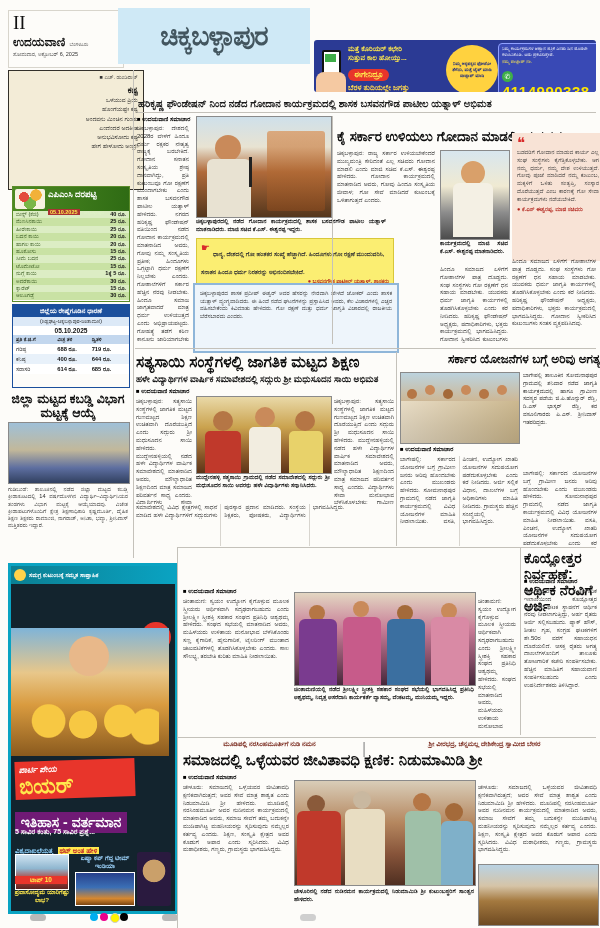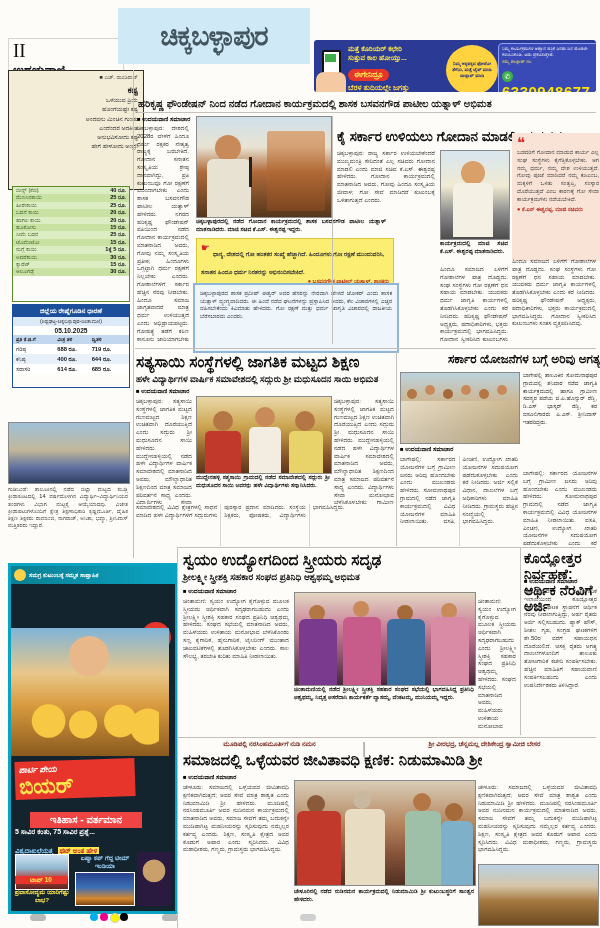--- a/index.html
+++ b/index.html
@@ -37,21 +37,21 @@
   .quote-pink{background:#f8e3d6;padding:4px 5px;}
   .box-blue{border:2px solid #8fb6d9;background:#eef5fb;padding:3px 5px;}
   .table-cell{overflow:hidden;white-space:nowrap;}
   .dot{border-radius:50%;}
 </style>
 </head>
 <body>
 
 <div class="page">
 
-  <div class="abs" style="left:8px;top:10px;width:106px;height:52px;border:1px solid #d8d5cc;padding:2px 4px;margin-top:28px;">
+  <div class="abs" style="left:8px;top:10px;width:106px;height:52px;border:1px solid #d8d5cc;padding:2px 4px;">
     <div style="font-family:'Liberation Serif',serif;font-size:19px;line-height:1;">II</div>
     <span style="font-size:12px;font-weight:bold;">ಉದಯವಾಣಿ</span>
     <span style="font-size:5px;color:#444;">ಬೆಂಗಳೂರು</span>
     <div style="font-size:5.5px;color:#333;margin-top:1px;">ಸೋಮವಾರ, ಅಕ್ಟೋಬರ್ 6, 2025</div>
   </div>
 
   <div class="abs c" style="left:118px;top:8px;width:192px;height:56px;background:#cfe9f6;display:flex;align-items:center;justify-content:center;">
     <span style="font-size:27px;font-weight:bold;color:#43565f;letter-spacing:-1px;">ಚಿಕ್ಕಬಳ್ಳಾಪುರ</span>
   </div>
 
@@ -68,39 +68,47 @@
       <div style="font-size:7.5px;font-weight:bold;color:#ffd84d;margin-top:2px;">ಬೆರಳ ತುದಿಯಲ್ಲೇ ಜಗತ್ತು</div>
     </div>
     <div class="abs c" style="left:132px;top:5px;width:48px;height:46px;background:#ffd23f;border-radius:50%;display:flex;align-items:center;justify-content:center;padding:2px;">
       <span style="font-size:4.6px;font-weight:bold;color:#1b2a80;line-height:1.3;">ನಿಮ್ಮ ಅಕ್ಕಪಕ್ಕದ ಫೋಟೋ ತೆಗೆದು, ಮತ್ತೆ ಟೈಪ್ ಮಾಡಿ ವಾಟ್ಸಾಪ್ ಮಾಡಿ</span>
     </div>
     <div class="abs" style="left:184px;top:3px;width:94px;height:50px;background:#3949b5;border:1px solid #8fa0ff;border-radius:4px;padding:2px 3px;">
       <div style="font-size:4.6px;color:#fff;line-height:1.3;">ನಿಮ್ಮ ಕಾರ್ಯಕ್ರಮಗಳ ಆಹ್ವಾನ ಪತ್ರಿಕೆ ಎರಡು ದಿನ ಮೊದಲೇ ಕಳುಹಿಸಿಕೊಡಿ. ಅದು ಪ್ರಕಟಿಸುತ್ತೇವೆ.</div>
       <div style="font-size:4.6px;color:#ffe94d;margin-top:1px;">ನಮ್ಮ ವಾಟ್ಸಾಪ್ ನಂ.</div>
       <div style="margin-top:1px;">
         <span style="display:inline-block;width:11px;height:11px;border-radius:50%;background:#3fae49;color:#fff;font-size:7px;text-align:center;line-height:11px;">✆</span>
-        <span style="font-size:15px;font-weight:bold;color:#ffe600;letter-spacing:0.5px;">6330948677</span>
+        <span style="font-size:15px;font-weight:bold;color:#ffe600;letter-spacing:0.5px;">4114990338</span>
       </div>
     </div>
   </div>
 
   <div class="abs" style="left:8px;top:70px;width:124px;height:112px;background:#f3ecd7;border:1px solid #33302a;padding:3px 5px;">
     <div class="r" style="font-size:5.5px;color:#333;">■ ಎಚ್. ಡುಂಡಿರಾಜ್</div>
     <div class="r b" style="font-size:8.5px;margin-top:4px;">ಕಷ್ಟ</div>
     <div class="r" style="font-size:6px;line-height:1.55;color:#222;">
       <div>ಒಳೆಯುವ ಪ್ರಿಯೆ</div>
       <div>ಹೊಂಗೆಯಷ್ಟೇ ಕಷ್ಟ</div>
       <div>ಅಂದವನು ಮಿಂಚಿನ ಗುಂಡು</div>
       <div>ಎಂದೆಂದರೆ ಅದಕಿಂತ</div>
       <div>ಅನುಭವಿಸೋದು ಕಷ್ಟ</div>
       <div>ಹೇಗೆ ಹೇಳೋದು ಅಂದ್ರೆ!</div>
     </div>
   </div>
 
   <div class="abs" style="left:12px;top:186px;width:116px;height:114px;border:1px solid #5b8c2a;overflow:hidden;">
+    <div style="height:24px;background:linear-gradient(90deg,#4c8a22,#2f6b14);position:relative;">
+      <div class="abs" style="left:2px;top:2px;width:30px;height:20px;background:radial-gradient(circle at 30% 40%,#e34b3c 20%,transparent 21%),radial-gradient(circle at 70% 30%,#f2b13a 22%,transparent 23%),radial-gradient(circle at 50% 70%,#7ab648 30%,transparent 31%),#f7f2e2;border-radius:2px;"></div>
+      <div style="margin-left:35px;font-size:8.5px;font-weight:bold;color:#fff;padding-top:2px;">ಎಪಿಎಂಸಿ ದರಪಟ್ಟಿ</div>
+      <div style="margin-left:35px;">
+        <span style="font-size:5.5px;font-weight:bold;color:#ffe94d;background:#a33;padding:0 2px;">05.10.2025</span>
+        <span style="font-size:4.8px;color:#dff2c8;">ಚಿಕ್ಕಬಳ್ಳಾಪುರ</span>
+      </div>
+    </div>
     <div>
       <div style="display:flex;justify-content:space-between;background:#dcedc4;padding:0 3px;height:7.4px;">
           <span class="table-cell" style="font-size:5.6px;color:#2d5016;">ಬೀನ್ಸ್ (ಕೆಜಿ)</span>
           <span class="table-cell b" style="font-size:5.6px;">40 ರೂ.</span>
         </div>
       <div style="display:flex;justify-content:space-between;background:#c9e2a4;padding:0 3px;height:7.4px;">
           <span class="table-cell" style="font-size:5.6px;color:#2d5016;">ಮೆಣಸಿನಕಾಯಿ</span>
           <span class="table-cell b" style="font-size:5.6px;">25 ರೂ.</span>
         </div>
       <div style="display:flex;justify-content:space-between;background:#dcedc4;padding:0 3px;height:7.4px;">
@@ -165,38 +173,39 @@
       <span style="flex:1;font-size:5.8px;font-weight:bold;">400 ರೂ.</span>
       <span style="flex:1;font-size:5.8px;font-weight:bold;">644 ರೂ.</span>
     </div>
     <div style="display:flex;padding:1.5px 3px;background:#fff;">
       <span style="flex:1.2;font-size:5.8px;">ಸರಾಸರಿ</span>
       <span style="flex:1;font-size:5.8px;font-weight:bold;">614 ರೂ.</span>
       <span style="flex:1;font-size:5.8px;font-weight:bold;">685 ರೂ.</span>
     </div>
   </div>
 
+  <div class="abs c head-m" style="left:4px;top:392px;width:128px;font-size:12.5px;">ಜಿಲ್ಲಾ ಮಟ್ಟದ ಕಬಡ್ಡಿ ವಿಭಾಗ ಮಟ್ಟಕ್ಕೆ ಆಯ್ಕೆ</div>
   <div class="abs photo ph-kabaddi" style="left:8px;top:422px;width:120px;height:60px;"></div>
   <div class="abs j tiny" style="left:8px;top:486px;width:120px;height:72px;overflow:hidden;font-size:5.6px;">ಗುಡಿಬಂಡೆ: ತಾಲೂಕಿನಲ್ಲಿ ನಡೆದ ಜಿಲ್ಲಾ ಮಟ್ಟದ ಕಬಡ್ಡಿ ಕ್ರೀಡಾಕೂಟದಲ್ಲಿ 14 ವರ್ಷದೊಳಗಿನ ವಿದ್ಯಾರ್ಥಿ–ವಿದ್ಯಾರ್ಥಿನಿಯರ ತಂಡಗಳು ವಿಭಾಗ ಮಟ್ಟಕ್ಕೆ ಆಯ್ಕೆಯಾದವು. ವಿಜೇತ ಕ್ರೀಡಾಪಟುಗಳೊಂದಿಗೆ ಕ್ಷೇತ್ರ ಶಿಕ್ಷಣಾಧಿಕಾರಿ ಕೃಷ್ಣಮೂರ್ತಿ, ದೈಹಿಕ ಶಿಕ್ಷಣ ಶಿಕ್ಷಕರು ರಾಮಾಂಜಿ, ನಾಗರಾಜ್, ಅನಿತಾ, ಭವ್ಯಾ, ಶ್ರೀನಿವಾಸ್ ಮತ್ತಿತರರು ಇದ್ದಾರೆ.</div>
 
   <div class="abs" style="left:8px;top:563px;width:164px;height:345px;border:3px solid #0aa3c2;background:#13242e;overflow:hidden;">
     <div style="height:18px;background:linear-gradient(90deg,#0b7f93,#0aa3c2);display:flex;align-items:center;">
       <span style="width:12px;height:12px;border-radius:50%;background:#ffd24a;margin:0 3px;display:inline-block;"></span>
       <span style="font-size:6px;color:#fff;font-weight:bold;">ಸಮಗ್ರ ಕುಟುಂಬಕ್ಕೆ ಸಮ್ಮತ ಸಾಪ್ತಾಹಿಕ</span>
     </div>
     <div class="abs c" style="right:4px;top:56px;width:30px;height:30px;border-radius:50%;background:#e8352b;color:#fff;font-size:7px;font-weight:bold;display:flex;align-items:center;justify-content:center;">ಈ ವಾರ</div>
     <div class="photo ph-beer" style="position:absolute;left:0;top:62px;width:158px;height:128px;border:none;">
       <div style="position:absolute;left:58px;top:8px;width:40px;height:40px;border-radius:50%;background:#e8b88a;"></div>
       <div style="position:absolute;left:10px;top:58px;width:138px;height:70px;background:radial-gradient(circle at 20% 50%,#f7c843 14%,transparent 15%),radial-gradient(circle at 45% 55%,#f7c843 16%,transparent 17%),radial-gradient(circle at 72% 50%,#f7c843 15%,transparent 16%),radial-gradient(circle at 92% 58%,#f7c843 13%,transparent 14%);"></div>
     </div>
     <div class="abs" style="left:4px;top:194px;width:112px;background:#e8352b;padding:3px 4px;transform:rotate(-2deg);">
       <div style="font-size:8.5px;color:#fff;font-weight:bold;font-style:italic;">ಪಾರ್ಟಿ ಪೇಯ</div>
       <div style="font-size:21px;color:#ffe94d;font-weight:bold;line-height:1;">ಬಿಯರ್</div>
     </div>
-    <div class="abs c" style="left:19px;top:246px;width:112px;background:#ef4444;color:#fff;font-size:10px;font-weight:bold;padding:2px 0;">ಇತಿಹಾಸ - ವರ್ತಮಾನ</div>
+    <div class="abs c" style="left:4px;top:246px;width:112px;background:#701a75;color:#fff;font-size:14px;font-weight:bold;padding:2px 0;">ಇತಿಹಾಸ - ವರ್ತಮಾನ</div>
     <div class="abs" style="left:4px;top:262px;width:154px;font-size:7px;color:#fff;font-weight:bold;">5 ಸಾವಿರ ಕಂತು, 75 ಸಾವಿರ ಪ್ರಶ್ನೆ...</div>
     <div class="abs" style="left:4px;top:273px;width:156px;">
       <span style="font-size:7px;color:#8fd3ff;font-weight:bold;">ವಿಶ್ವದಾಖಲೆಯತ್ತ</span>
       <span style="font-size:7px;color:#c0232a;background:#ffe94d;font-weight:bold;padding:0 2px;">ಥಟ್ ಅಂತ ಹೇಳಿ</span>
     </div>
     <div class="abs photo ph-fuji" style="left:4px;top:288px;width:52px;height:34px;border:1px solid #fff;"></div>
     <div class="abs c" style="left:4px;top:310px;width:52px;background:#e8352b;color:#ffe94d;font-size:6.5px;font-weight:bold;">ಟಾಪ್ 10</div>
     <div class="abs c" style="left:2px;top:322px;width:58px;font-size:6.2px;color:#ffe94d;font-weight:bold;line-height:1.25;">ಪ್ರವಾಸೋದ್ಯಮ ಯಾರಿಗೆಷ್ಟು ಲಾಭ?</div>
     <div class="abs c" style="left:64px;top:288px;width:60px;font-size:6.4px;color:#9fd6ff;font-weight:bold;line-height:1.25;">ಏಷ್ಯಾ ಕಪ್ ಗೆದ್ದ ಟೀಮ್ ಇಂಡಿಯಾ</div>
     <div class="abs photo ph-team" style="left:64px;top:306px;width:58px;height:32px;border:1px solid #fff;"></div>
@@ -289,22 +298,20 @@
     <div style="position:absolute;left:0;top:28px;width:118px;height:42px;background:linear-gradient(90deg,#efe6d2,#cbb88e);opacity:0.8;"></div>
   </div>
   <div class="abs j caption" style="left:523px;top:372px;width:74px;height:96px;overflow:hidden;font-weight:normal;font-size:5.8px;">ಬಾಗೇಪಲ್ಲಿ ತಾಲೂಕಿನ ಸೋಮನಾಥಪುರ ಗ್ರಾಮದಲ್ಲಿ ಶನಿವಾರ ನಡೆದ ಜಾಗೃತಿ ಕಾರ್ಯಕ್ರಮದಲ್ಲಿ ಹಾಗೂ ಗ್ರಾಮೀಣ ಸದಸ್ಯರ ಪಡೆಯ ಜಿ.ಪಿ.ಹೊನ್ನುರ್ ರೆಡ್ಡಿ, ಡಿ.ಎಸ್ ಭಾಸ್ಕರ್ ರೆಡ್ಡಿ, ಕರ ವಸೂಲಿಗಾರರು ಪಿ.ಎಸ್. ಶ್ರೀನಿವಾಸ್ ಇತರರಿದ್ದರು.</div>
   <div class="abs byline" style="left:400px;top:446px;width:70px;">■ ಉದಯವಾಣಿ ಸಮಾಚಾರ</div>
   <div class="abs j tiny cols2" style="left:400px;top:456px;width:118px;height:90px;overflow:hidden;">ಬಾಗೇಪಲ್ಲಿ: ಸರ್ಕಾರದ ಯೋಜನೆಗಳ ಬಗ್ಗೆ ಗ್ರಾಮೀಣ ಜನರು ಅರಿವು ಹೊಂದಬೇಕು ಎಂದು ಮುಖಂಡರು ಹೇಳಿದರು. ಸೋಮನಾಥಪುರ ಗ್ರಾಮದಲ್ಲಿ ನಡೆದ ಜಾಗೃತಿ ಕಾರ್ಯಕ್ರಮದಲ್ಲಿ ವಿವಿಧ ಯೋಜನೆಗಳ ಮಾಹಿತಿ ನೀಡಲಾಯಿತು. ವಸತಿ, ಪಿಂಚಣಿ, ಉದ್ಯೋಗ ಖಾತರಿ ಯೋಜನೆಗಳ ಸದುಪಯೋಗ ಪಡೆದುಕೊಳ್ಳಬೇಕು ಎಂದು ಕರೆ ನೀಡಿದರು. ಅರ್ಜಿ ಸಲ್ಲಿಕೆ ವಿಧಾನ, ದಾಖಲೆಗಳ ಬಗ್ಗೆ ಅಧಿಕಾರಿಗಳು ಮಾಹಿತಿ ನೀಡಿದರು. ಗ್ರಾಮಸ್ಥರು ಹೆಚ್ಚಿನ ಸಂಖ್ಯೆಯಲ್ಲಿ ಭಾಗವಹಿಸಿದ್ದರು.</div>
   <div class="abs j tiny" style="left:523px;top:470px;width:74px;height:76px;overflow:hidden;">ಬಾಗೇಪಲ್ಲಿ: ಸರ್ಕಾರದ ಯೋಜನೆಗಳ ಬಗ್ಗೆ ಗ್ರಾಮೀಣ ಜನರು ಅರಿವು ಹೊಂದಬೇಕು ಎಂದು ಮುಖಂಡರು ಹೇಳಿದರು. ಸೋಮನಾಥಪುರ ಗ್ರಾಮದಲ್ಲಿ ನಡೆದ ಜಾಗೃತಿ ಕಾರ್ಯಕ್ರಮದಲ್ಲಿ ವಿವಿಧ ಯೋಜನೆಗಳ ಮಾಹಿತಿ ನೀಡಲಾಯಿತು. ವಸತಿ, ಪಿಂಚಣಿ, ಉದ್ಯೋಗ ಖಾತರಿ ಯೋಜನೆಗಳ ಸದುಪಯೋಗ ಪಡೆದುಕೊಳ್ಳಬೇಕು ಎಂದು ಕರೆ ನೀಡಿದರು. ಅರ್ಜಿ ಸಲ್ಲಿಕೆ ವಿಧಾನ, ದಾಖಲೆಗಳ ಬಗ್ಗೆ ಅಧಿಕಾರಿಗಳು ಮಾಹಿತಿ ನೀಡಿದರು. ಗ್ರಾಮಸ್ಥರು ಹೆಚ್ಚಿನ ಸಂಖ್ಯೆಯಲ್ಲಿ ಭಾಗವಹಿಸಿದ್ದರು.</div>
 
   <div class="abs rule-h" style="left:178px;top:547px;width:418px;"></div>
   <div class="abs rule-v" style="left:177px;top:547px;height:381px;"></div>
 
-  <div class="abs head-l" style="left:183px;top:551px;width:334px;font-size:15.5px;">ಸ್ವಯಂ ಉದ್ಯೋಗದಿಂದ ಸ್ತ್ರೀಯರು ಸದೃಢ</div>
-  <div class="abs" style="left:183px;top:572px;width:334px;font-size:9px;font-weight:bold;">ಶ್ರೀಲಕ್ಷ್ಮೀ ಸ್ತ್ರೀಶಕ್ತಿ ಸಹಕಾರ ಸಂಘದ ಪ್ರತಿನಿಧಿ ಆಶ್ವಥಮ್ಮ ಅಭಿಮತ</div>
   <div class="abs byline" style="left:183px;top:588px;width:70px;">■ ಉದಯವಾಣಿ ಸಮಾಚಾರ</div>
   <div class="abs j tiny" style="left:183px;top:598px;width:106px;height:136px;overflow:hidden;">ಚಿಂತಾಮಣಿ: ಸ್ವಯಂ ಉದ್ಯೋಗ ಕೈಗೊಳ್ಳುವ ಮೂಲಕ ಸ್ತ್ರೀಯರು ಆರ್ಥಿಕವಾಗಿ ಸದೃಢರಾಗಬಹುದು ಎಂದು ಶ್ರೀಲಕ್ಷ್ಮೀ ಸ್ತ್ರೀಶಕ್ತಿ ಸಹಕಾರ ಸಂಘದ ಪ್ರತಿನಿಧಿ ಆಶ್ವಥಮ್ಮ ಹೇಳಿದರು. ಸಂಘದ ಸಭೆಯಲ್ಲಿ ಮಾತನಾಡಿದ ಅವರು, ಮಹಿಳೆಯರು ಉಳಿತಾಯ ಮನೋಭಾವ ಬೆಳೆಸಿಕೊಂಡು ಸಣ್ಣ ಕೈಗಾರಿಕೆ, ಹೈನುಗಾರಿಕೆ, ಟೈಲರಿಂಗ್ ಮುಂತಾದ ಚಟುವಟಿಕೆಗಳಲ್ಲಿ ತೊಡಗಿಸಿಕೊಳ್ಳಬೇಕು ಎಂದರು. ಸಾಲ ಸೌಲಭ್ಯ, ತರಬೇತಿ ಕುರಿತು ಮಾಹಿತಿ ನೀಡಲಾಯಿತು.</div>
   <div class="abs photo ph-women" style="left:294px;top:592px;width:180px;height:92px;">
     <div style="position:absolute;left:14px;top:12px;width:16px;height:16px;border-radius:50%;background:#b57645;"></div>
     <div style="position:absolute;left:58px;top:8px;width:16px;height:16px;border-radius:50%;background:#c98a5a;"></div>
     <div style="position:absolute;left:102px;top:12px;width:16px;height:16px;border-radius:50%;background:#a46a3a;"></div>
     <div style="position:absolute;left:146px;top:10px;width:16px;height:16px;border-radius:50%;background:#c98a5a;"></div>
     <div style="position:absolute;left:4px;top:26px;width:38px;height:66px;background:#7a3b8f;border-radius:6px 6px 0 0;"></div>
     <div style="position:absolute;left:48px;top:24px;width:38px;height:68px;background:#c75b8a;border-radius:6px 6px 0 0;"></div>
     <div style="position:absolute;left:92px;top:26px;width:38px;height:66px;background:#3b6fa0;border-radius:6px 6px 0 0;"></div>

